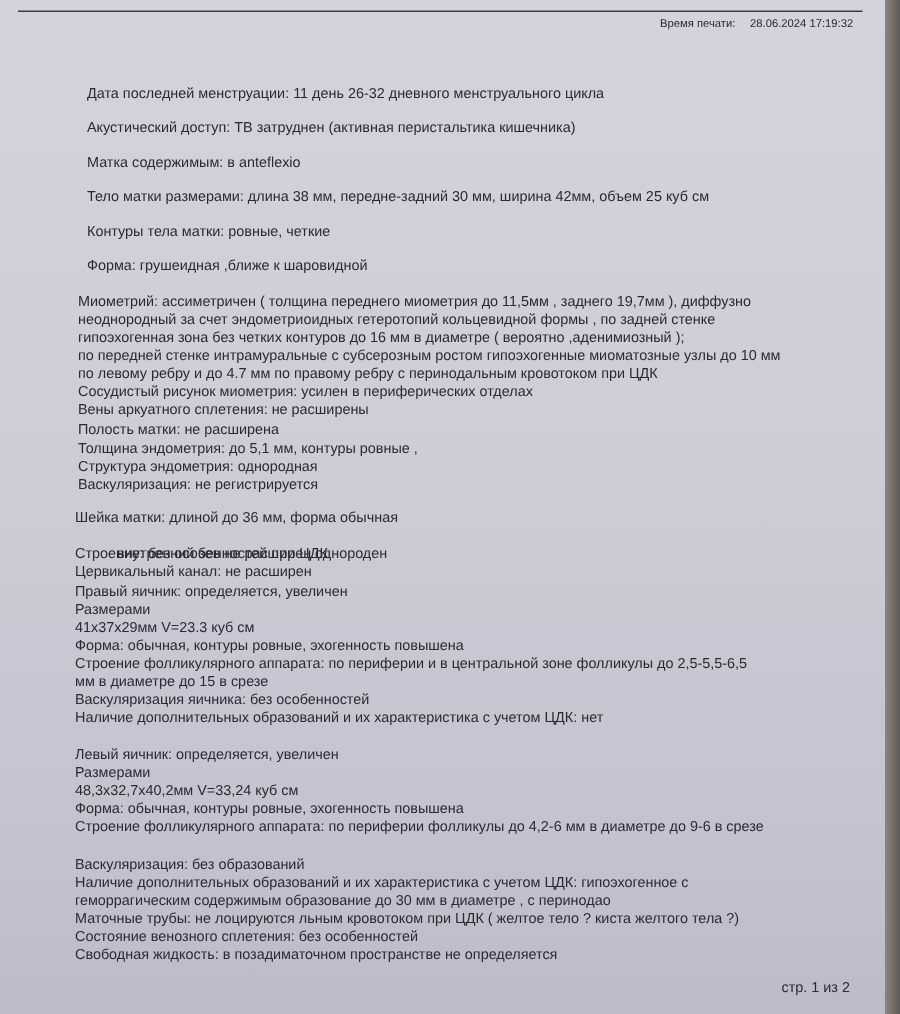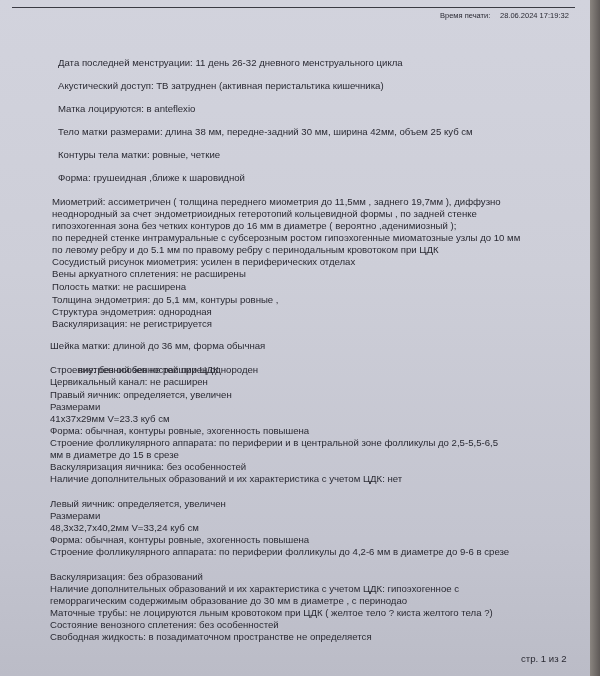--- a/index.html
+++ b/index.html
@@ -27,31 +27,31 @@
 <body>
 
 <div class="page">
   <div class="topline"></div>
 
   <div class="t small" style="left:424px; top:10px;">Время печати:</div>
   <div class="t small" style="left:484px; top:10px;">28.06.2024 17:19:32</div>
 
   <div class="t" style="left:58px; top:57px;">Дата последней менструации:  11 день    26-32 дневного менструального цикла</div>
   <div class="t" style="left:58px; top:80px;">Акустический доступ:   ТВ   затруднен (активная перистальтика кишечника)</div>
-  <div class="t" style="left:58px; top:103px;">Матка лоцируются:  в anteflexio</div>
+  <div class="t" style="left:58px; top:103px;">Матка содержимым:  в anteflexio</div>
   <div class="t" style="left:58px; top:126px;">Тело матки размерами:  длина 38 мм, передне-задний 30 мм, ширина 42мм, объем 25 куб см</div>
   <div class="t" style="left:58px; top:149px;">Контуры тела матки:   ровные,  четкие</div>
   <div class="t" style="left:58px; top:172px;">Форма:  грушеидная ,ближе к шаровидной</div>
 
   <div>
     <div class="t" style="left:52px; top:196px;">  Миометрий:  ассиметричен ( толщина переднего миометрия до 11,5мм , заднего 19,7мм ), диффузно</div>
     <div class="t" style="left:52px; top:208px;">неоднородный за счет эндометриоидных гетеротопий кольцевидной формы , по задней стенке</div>
     <div class="t" style="left:52px; top:220px;">гипоэхогенная зона без четких контуров до 16  мм в диаметре ( вероятно ,аденимиозный );</div>
     <div class="t" style="left:52px; top:232px;">по передней стенке интрамуральные с субсерозным ростом гипоэхогенные миоматозные узлы до 10  мм</div>
-    <div class="t" style="left:52px; top:244px;">по левому ребру и до 5.1  мм по правому ребру с перинодальным кровотоком при ЦДК</div>
+    <div class="t" style="left:52px; top:244px;">по левому ребру и до 4.7  мм по правому ребру с перинодальным кровотоком при ЦДК</div>
     <div class="t" style="left:52px; top:256px;">  Сосудистый рисунок миометрия:  усилен в периферических отделах</div>
     <div class="t" style="left:52px; top:268px;">  Вены аркуатного сплетения:  не расширены</div>
     <div class="t" style="left:52px; top:281px;">  Полость матки:  не расширена</div>
     <div class="t" style="left:52px; top:294px;">  Толщина эндометрия:   до 5,1 мм, контуры  ровные ,</div>
     <div class="t" style="left:52px; top:306px;">  Структура эндометрия:   однородная</div>
     <div class="t" style="left:52px; top:318px;">  Васкуляризация: не  регистрируется</div>
   </div>
 
   <div>
     <div class="t" style="left:50px; top:340px;">  Шейка матки:  длиной до 36  мм, форма обычная</div>

